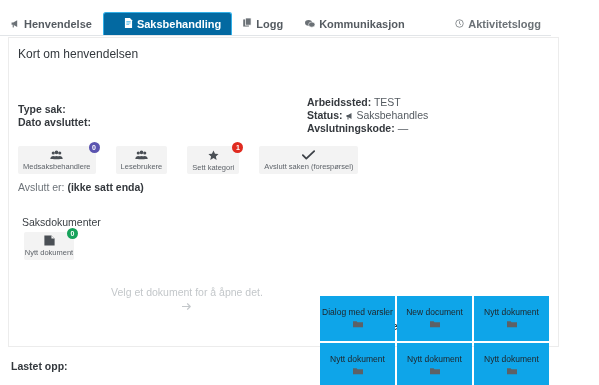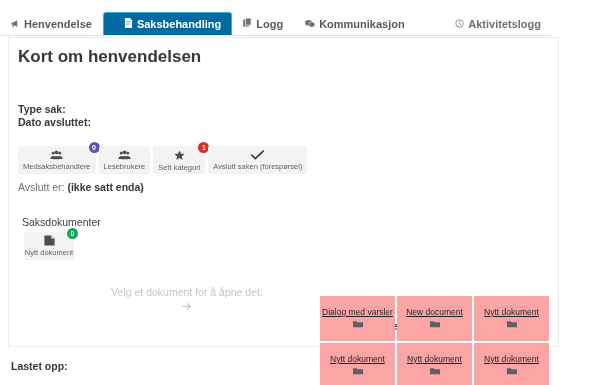--- a/index.html
+++ b/index.html
@@ -79,22 +79,22 @@
     height: 310px;
     background: #ffffff;
     border: 1px solid #ececec;
     box-sizing: border-box;
   }
 
   .card-title {
     position: absolute;
     left: 9px;
     top: 9px;
-    font-size: 17px;
-    font-weight: bold;
+    font-size: 12px;
+    font-weight: normal;
     color: #33383d;
   }
 
   
   .meta-left {
     position: absolute;
     left: 9px;
     top: 65px;
     line-height: 13px;
     font-size: 10.5px;
@@ -108,21 +108,21 @@
   }
   .k { font-weight: bold; color: #34383d; }
   .v { color: #555b61; font-weight: normal; }
 
   
   .actions {
     position: absolute;
     left: 9px;
     top: 108px;
     display: flex;
-    gap: 3px;
+    gap: 20px;
   }
   .act {
     position: relative;
     background: #f3f3f3;
     border-radius: 2px;
     min-width: 46px;
     height: 28px;
     padding: 3px 5px 2px 5px;
     box-sizing: border-box;
     display: flex;
@@ -225,32 +225,31 @@
     position: absolute;
     left: 311px;
     top: 258px;
     width: 229px;
     display: grid;
     grid-template-columns: repeat(3, 75px);
     grid-auto-rows: 45px;
     gap: 2px;
   }
   .tile {
-    background: #fca5a5;
+    background: #0ea5e9;
     display: flex;
     flex-direction: column;
     align-items: center;
     justify-content: center;
     font-size: 8.5px;
     color: #1f2327;
     cursor: pointer;
     text-align: center;
     padding: 0;
     box-sizing: border-box;
-    text-decoration: underline;
   }
   .tile .tname { line-height: 10px; }
   .tile .folder { margin-top: 3px; font-size: 9px; color: #5d6166; line-height: 9px; }
 
   
   .lastet {
     position: absolute;
     left: 11px;
     top: 360px;
     font-size: 10.5px;
@@ -324,20 +323,40 @@
     <div>
       <span class="k">Type sak:</span>
       <span class="v"></span>
     </div>
     <div>
       <span class="k">Dato avsluttet:</span>
       <span class="v"></span>
     </div>
   </div>
 
+  <div class="meta-right">
+    <div>
+      <span class="k">Arbeidssted:</span>
+      <span class="v">TEST</span>
+    </div>
+    <div>
+      <span class="k">Status:</span>
+      <span class="v">
+        <svg width="8" height="8" viewBox="0 0 16 16" style="vertical-align:middle" aria-hidden="true">
+          <path d="M1 6h3l7-4v12L4 10H1z" fill="#555b61"></path>
+          <rect x="3" y="10" width="2" height="5" fill="#555b61"></rect>
+        </svg>
+      </span>
+      <span class="v">Saksbehandles</span>
+    </div>
+    <div>
+      <span class="k">Avslutningskode:</span>
+      <span class="v">—</span>
+    </div>
+  </div>
 
   <div class="actions">
 
     <div class="act">
       <span class="aicon">
         <svg width="13" height="10" viewBox="0 0 20 14" aria-hidden="true">
           <circle cx="5" cy="4" r="2.4" fill="#4a4f55"></circle>
           <circle cx="15" cy="4" r="2.4" fill="#4a4f55"></circle>
           <circle cx="10" cy="3" r="2.8" fill="#4a4f55"></circle>
           <path d="M0.5 13c0-3 2.2-4.6 4.5-4.6S9.5 10 9.5 13z" fill="#4a4f55"></path>

